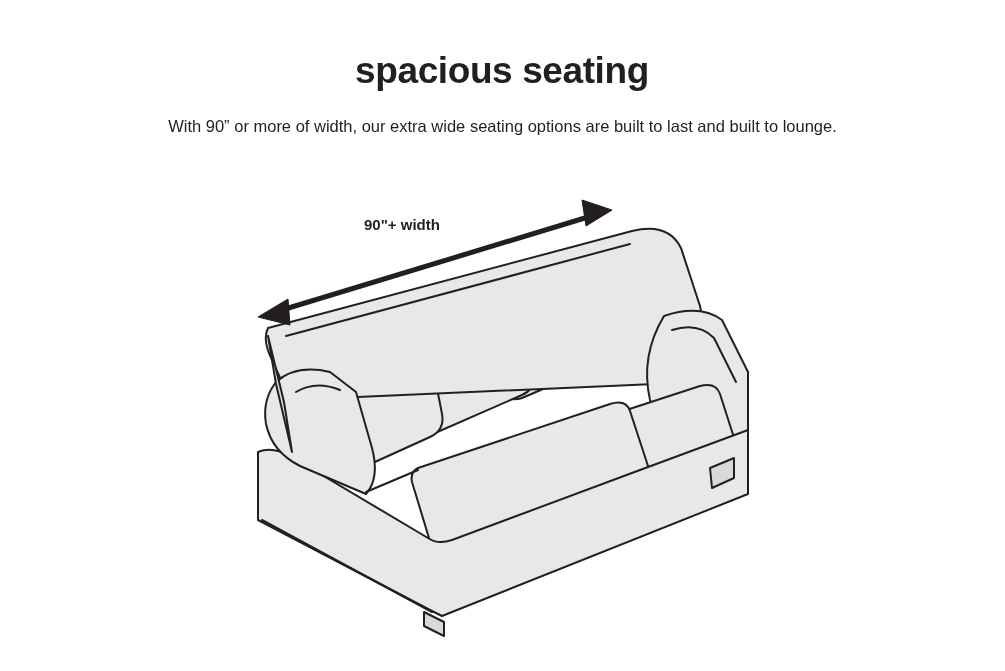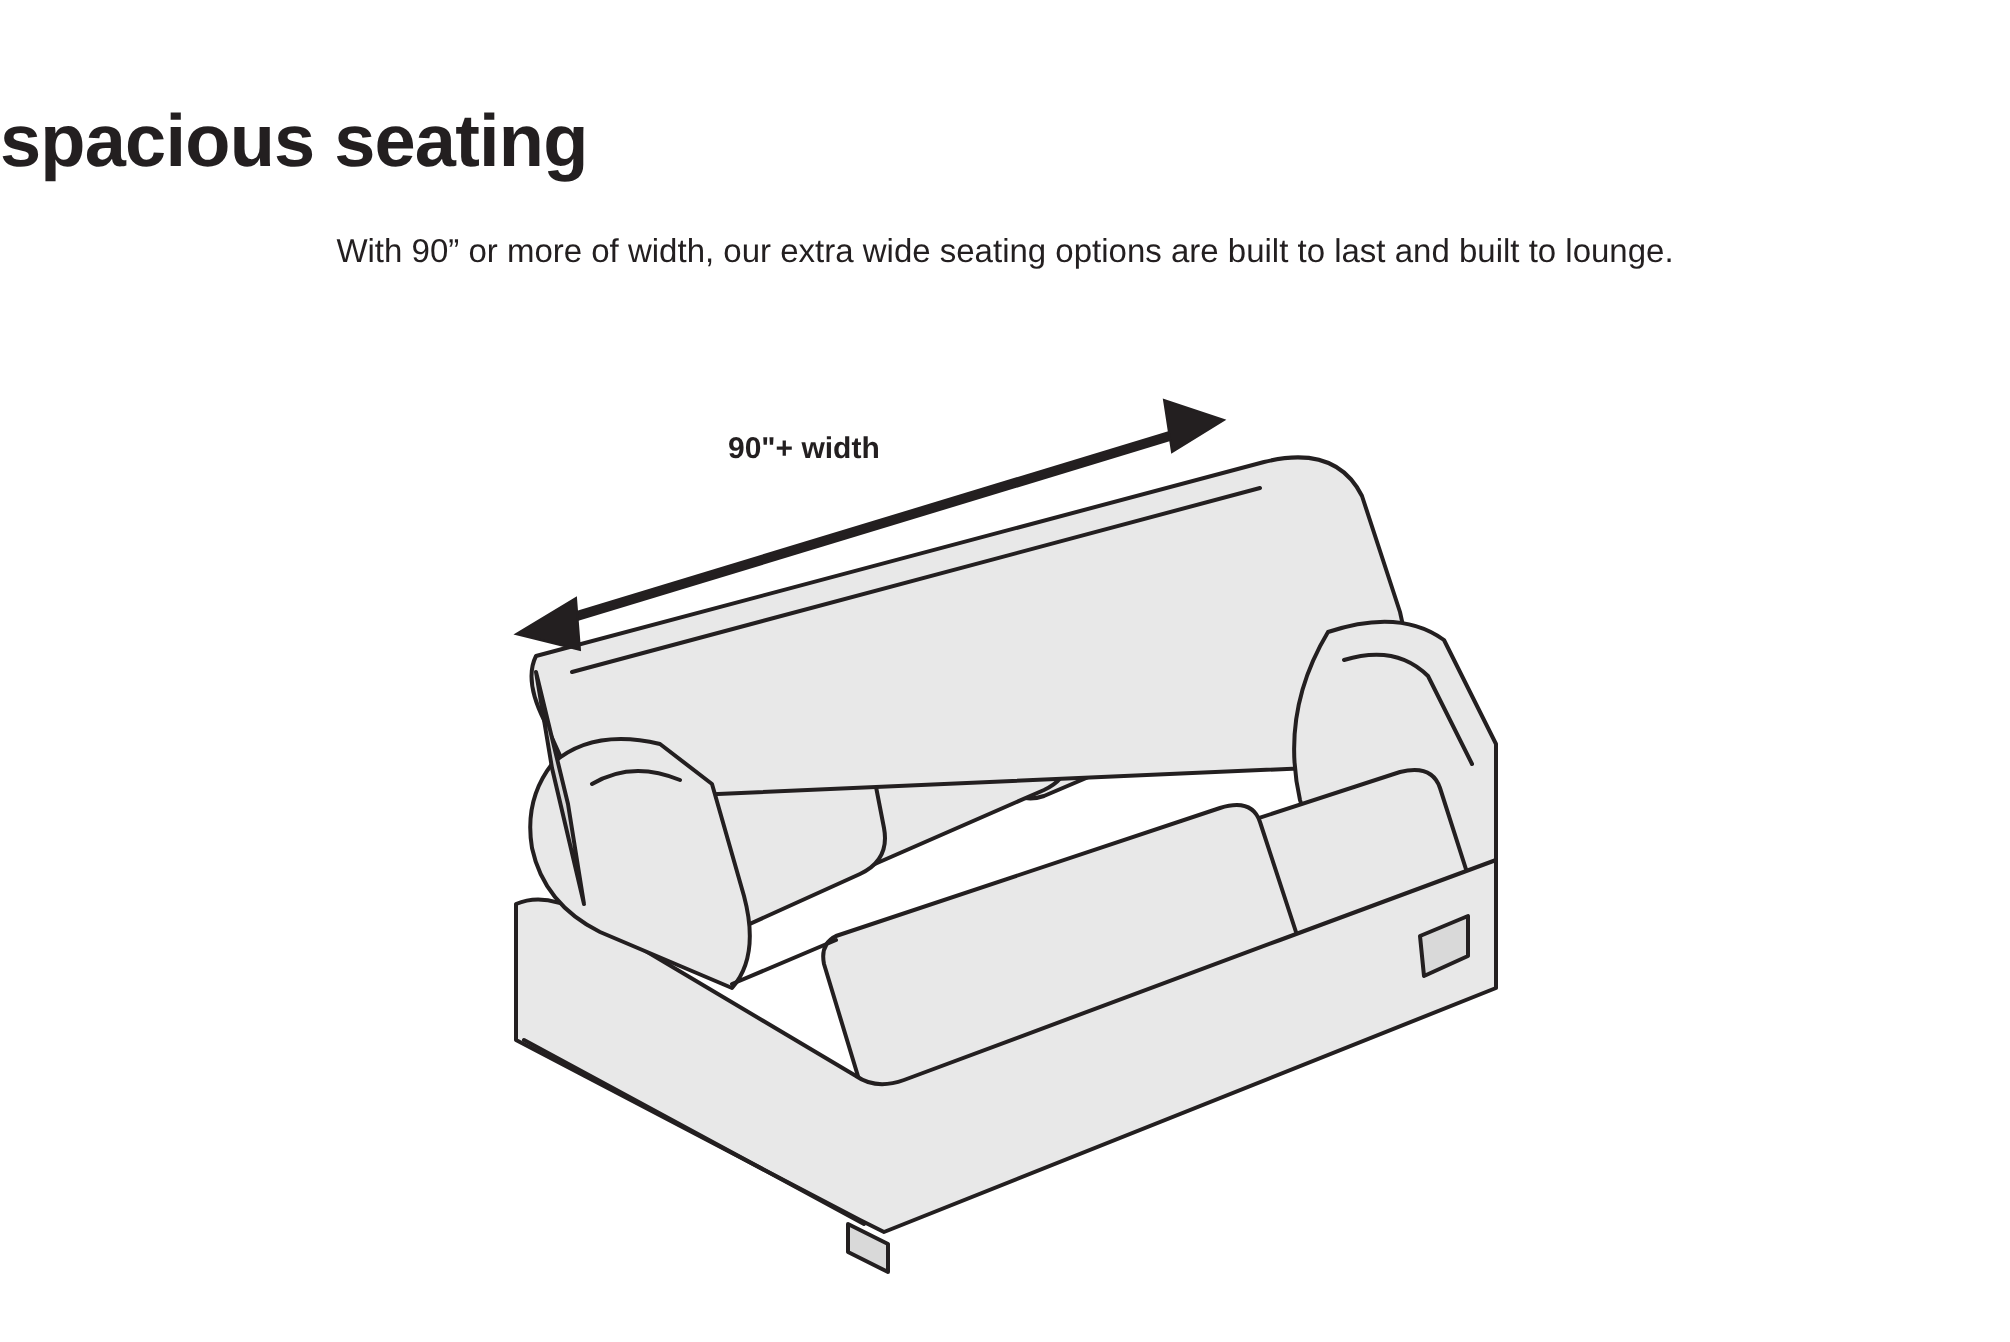--- a/index.html
+++ b/index.html
@@ -19,21 +19,21 @@
     position: relative;
     width: 1005px;
     height: 671px;
     background: #ffffff;
   }
   .headline {
     position: absolute;
     top: 50px;
     left: 0;
     width: 1004px;
-    text-align: left;
+    text-align: center;
     font-size: 37px;
     font-weight: bold;
     letter-spacing: -0.4px;
     color: #231f20;
     line-height: 1.15;
   }
   .subcopy {
     position: absolute;
     top: 114px;
     left: 0;

